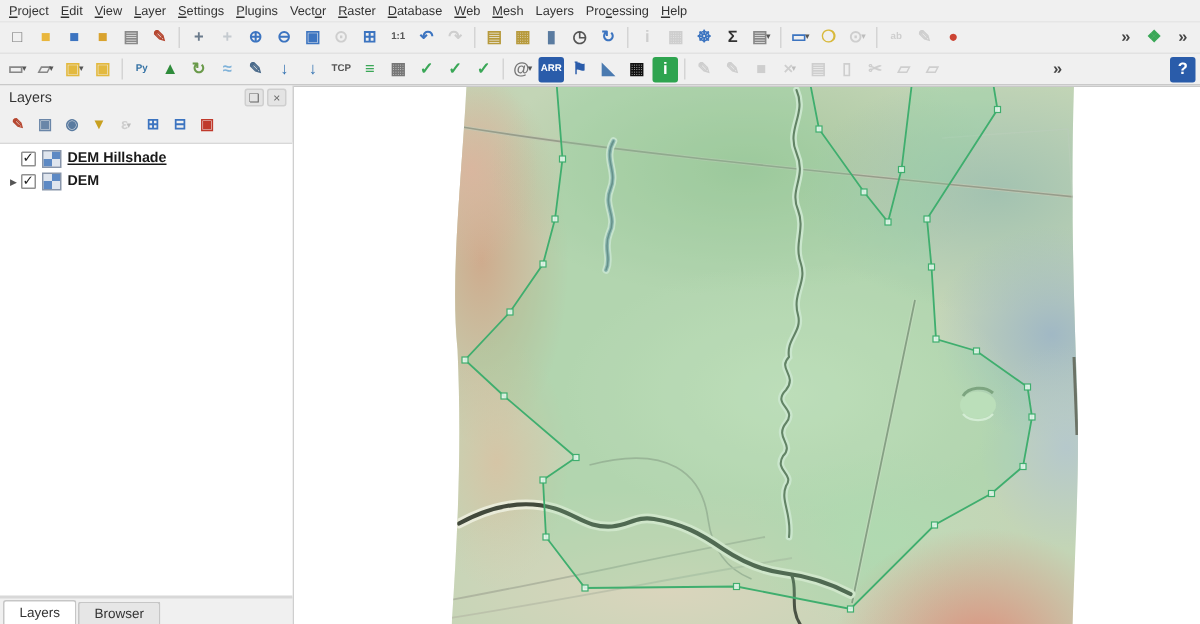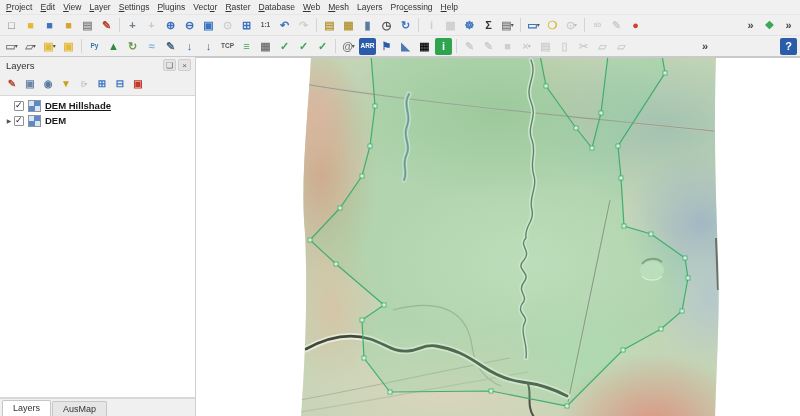--- a/index.html
+++ b/index.html
@@ -362,21 +362,21 @@
           </div>
           <div class="lrow">
             <span class="expander">▶</span>
             <span class="cb checked"></span>
             <span class="sym sym-raster"></span>
             <span class="lname b">DEM</span>
           </div>
         </div>
       <div class="tabbar">
           <div class="tab active">Layers</div>
-          <div class="tab">AusMap</div>
+          <div class="tab">Browser</div>
         </div>
     </div>
 
     <div class="map-wrap">
       <svg width="603" height="359" viewBox="0 0 603 359">
         <defs>
           <clipPath id="demClip">
             <path d="M115,-1 C112,60 104,125 109,175 C112,240 109,300 105,360 L519,360 C521,300 524,250 522,200 C519,120 518,60 520,-1 Z"></path>
           </clipPath>
           <radialGradient id="g1">

